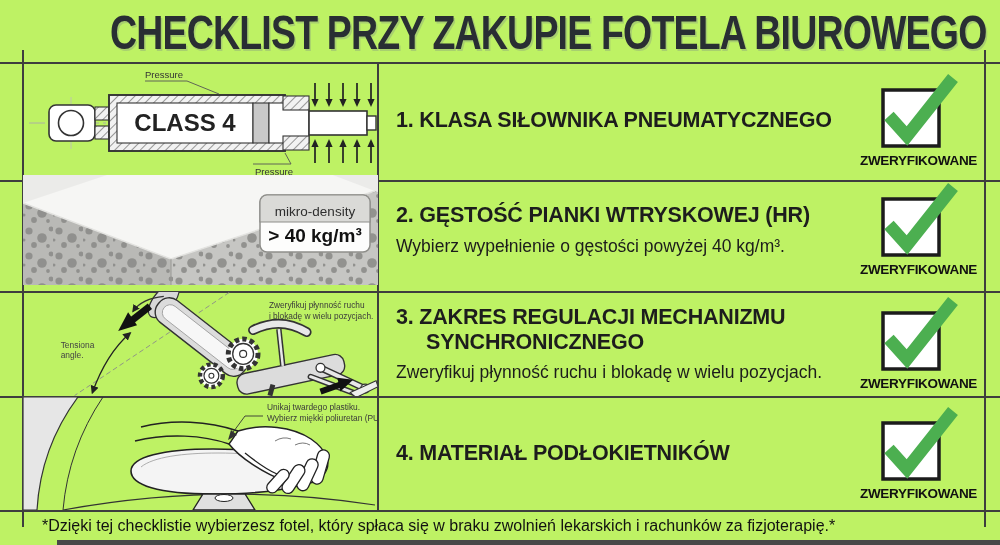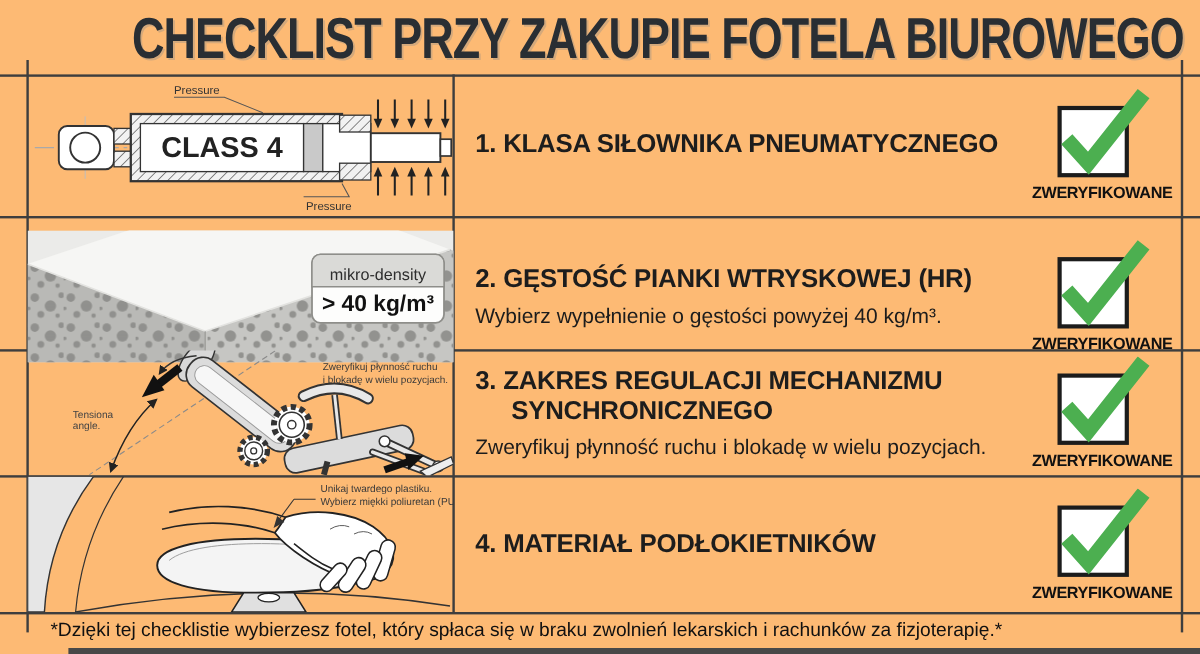--- a/index.html
+++ b/index.html
@@ -1,17 +1,17 @@
 <!DOCTYPE html>
 <html><head>
 <meta charset="utf-8">
 <style>
   html,body { margin:0; padding:0; background:#fff; }
   .canvas {
-    position:relative; width:1000px; height:545px; background:#fdba74;
+    position:relative; width:1000px; height:545px; background:#bef264;
     font-family:"Liberation Sans", sans-serif; overflow:hidden; color:#1c1c1c;
   }
   .title {
     position:absolute; top:5px; left:0; width:1000px; text-align:center;
     font-size:48px; font-weight:bold; letter-spacing:-1px; color:#292e33;
     transform:scaleX(0.78); transform-origin:50% 50%;
     text-shadow:2px 2px 0 rgba(120,130,138,0.30);
     white-space:nowrap;
   }
   .hline { position:absolute; left:0; right:0; height:1.5px; background:#3e3e3e; }
@@ -112,21 +112,21 @@
     </div>
     <div class="cell-check">
       <svg width="128" height="78" viewBox="0 0 128 78">
         <rect x="28" y="16" width="56" height="56" fill="#fff" stroke="#1c1c1c" stroke-width="3.5"></rect>
         <path d="M34,42 L52,62 L98,4" fill="none" stroke="#4caf50" stroke-width="12.5"></path>
       </svg>
       <div class="verified-label">ZWERYFIKOWANE</div>
     </div>
   </div>
 
-  <div class="row" style="top:198px;height:98px">
+  <div class="row" style="top:181px;height:98px">
     <div class="cell-illu">
       <svg width="355" height="110" viewBox="0 0 355 110">
         <defs>
           <pattern id="pores2" width="30" height="25" patternUnits="userSpaceOnUse">
             <circle cx="6" cy="6" r="3.6" fill="#8c8c89"></circle>
             <circle cx="19" cy="13" r="4.8" fill="#8c8c89"></circle>
             <circle cx="28" cy="4" r="2.4" fill="#8c8c89"></circle>
             <circle cx="11" cy="20" r="2.9" fill="#8c8c89"></circle>
             <circle cx="25" cy="21" r="1.9" fill="#8c8c89"></circle>
             <circle cx="1" cy="15" r="1.5" fill="#8c8c89"></circle>

